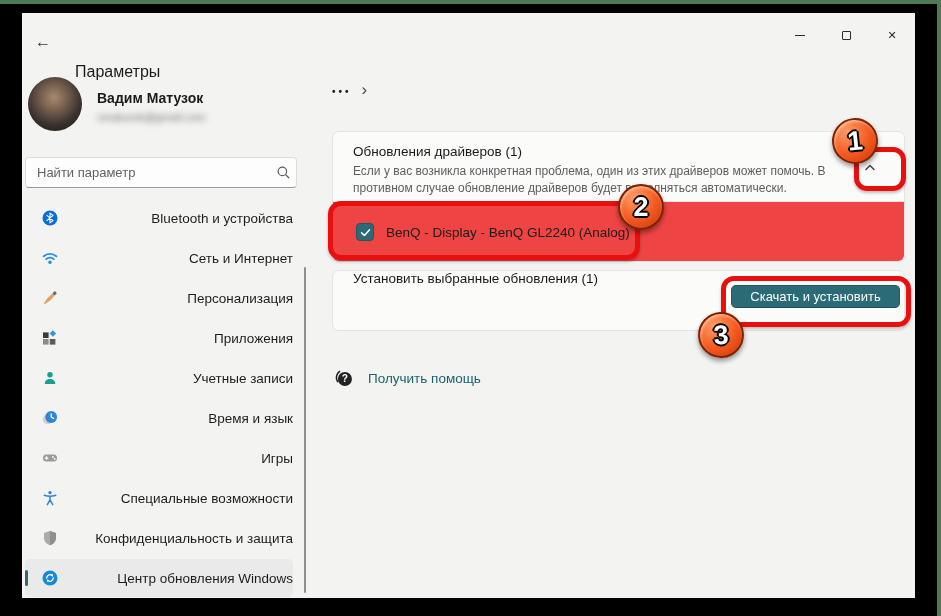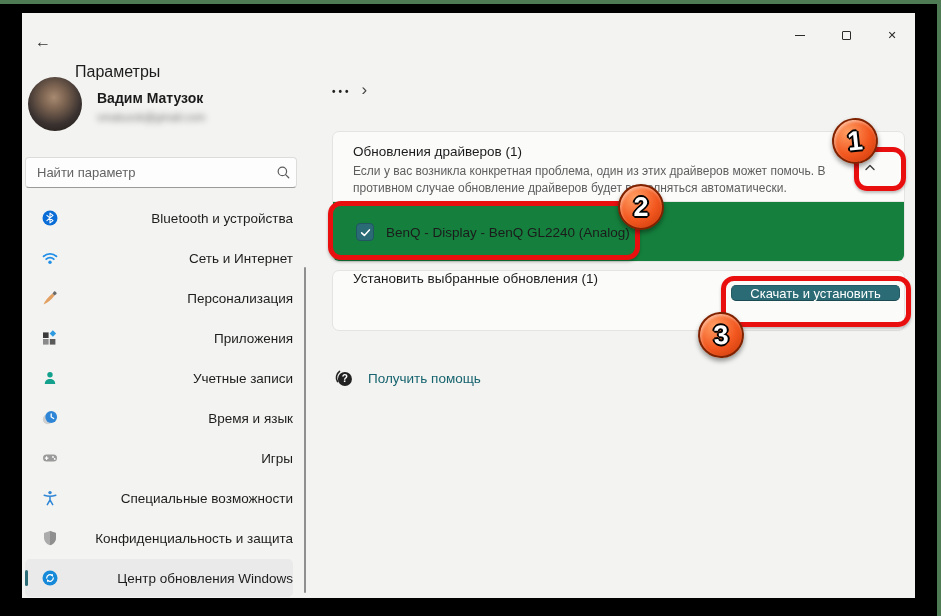--- a/index.html
+++ b/index.html
@@ -52,27 +52,27 @@
   .crumb-ellipsis { font-size:10px; font-weight:700; letter-spacing:3px; color:#1f1f1f; cursor:pointer; }
   .crumb-sep { font-size:17px; color:#454545; margin:0 14px 2px 10px; }
   .page-title { font-size:26px; font-weight:700; color:#191919; letter-spacing:.2px; }
 
   .card { position:absolute; left:310px; width:573px; background:#fbfbfa; border:1px solid #e4e4e2; border-radius:7px; }
   .expander { top:118px; height:131px; overflow:hidden; }
   .expander-header { position:relative; height:69px; padding:12px 60px 0 20px; }
   .exp-title { font-size:13.5px; color:#1b1b1b; }
   .exp-desc { margin-top:4px; font-size:12px; line-height:17px; color:#5e5e5e; width:505px; }
   .chevron-btn { position:absolute; right:16px; top:23px; width:36px; height:26px; display:flex; align-items:center; justify-content:center; border-radius:4px; cursor:pointer; }
-  .driver-row { height:61px; background:#15803d; border-top:1px solid #e7e7e5; display:flex; align-items:center; padding-left:23px; }
+  .driver-row { height:61px; background:#ef4444; border-top:1px solid #e7e7e5; display:flex; align-items:center; padding-left:23px; }
   .checkbox { width:18px; height:18px; border-radius:4px; background:#2a6b75; border:1px solid #215760; display:flex; align-items:center; justify-content:center; cursor:pointer; }
   .driver-label { margin-left:12px; font-size:13.5px; color:#1b1b1b; }
 
   .install-card { top:257px; height:61px; display:flex; align-items:flex-start; padding-left:20px; }
   .install-label { font-size:13.5px; color:#1b1b1b; }
-  .install-btn { position:absolute; left:398px; top:14px; width:169px; height:16px; background:#2a6b75;
+  .install-btn { position:absolute; left:398px; top:14px; width:169px; height:23px; background:#2a6b75;
                  border:1px solid #235a63; border-bottom-color:#1c4a52; border-radius:5px;
                  color:#fff; font-size:13px; font-family:inherit; cursor:pointer; }
 
   .help-row { position:absolute; left:310px; top:352px; height:26px; display:flex; align-items:center; }
   .help-icon { width:24px; height:24px; }
   .help-link { margin-left:12px; font-size:13.5px; color:#17646f; cursor:pointer; }
 
   
   .hl-rect { position:absolute; border:5px solid #e90f0f; border-radius:13px; z-index:5; box-shadow:0 2px 3px rgba(0,0,0,.25); }
   .hl-chevron { left:832px; top:134px; width:52px; height:44px; }

